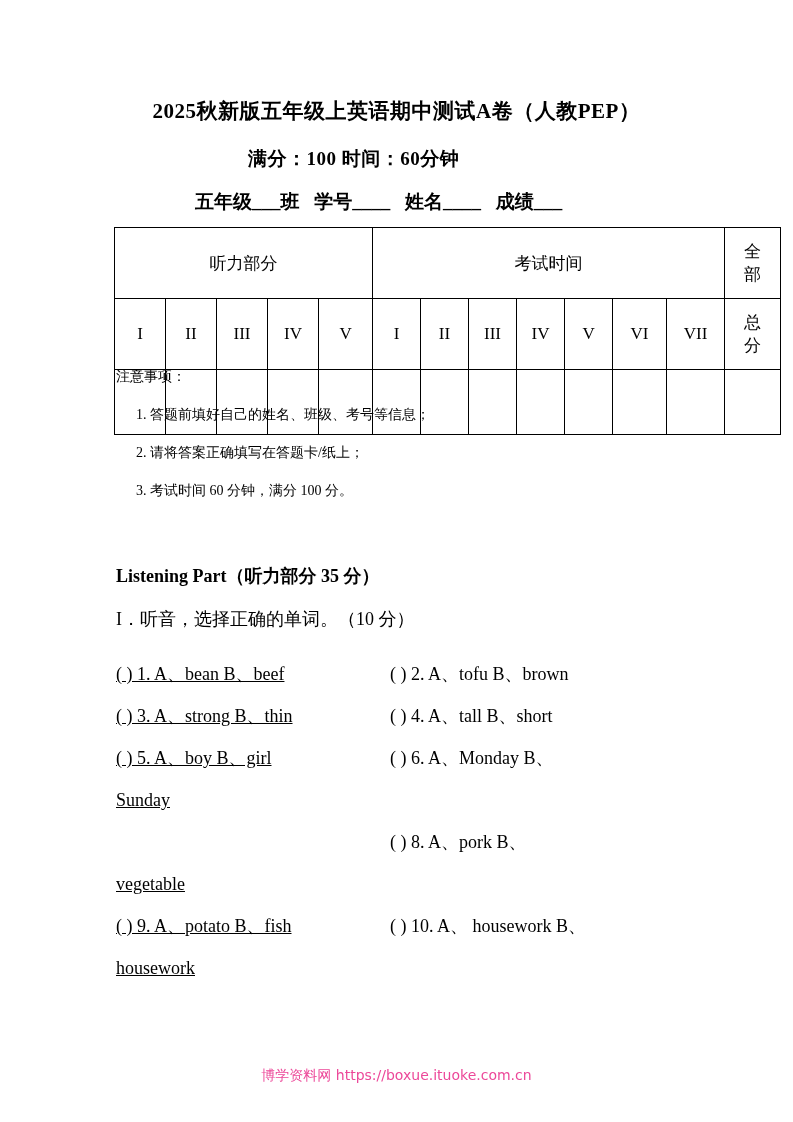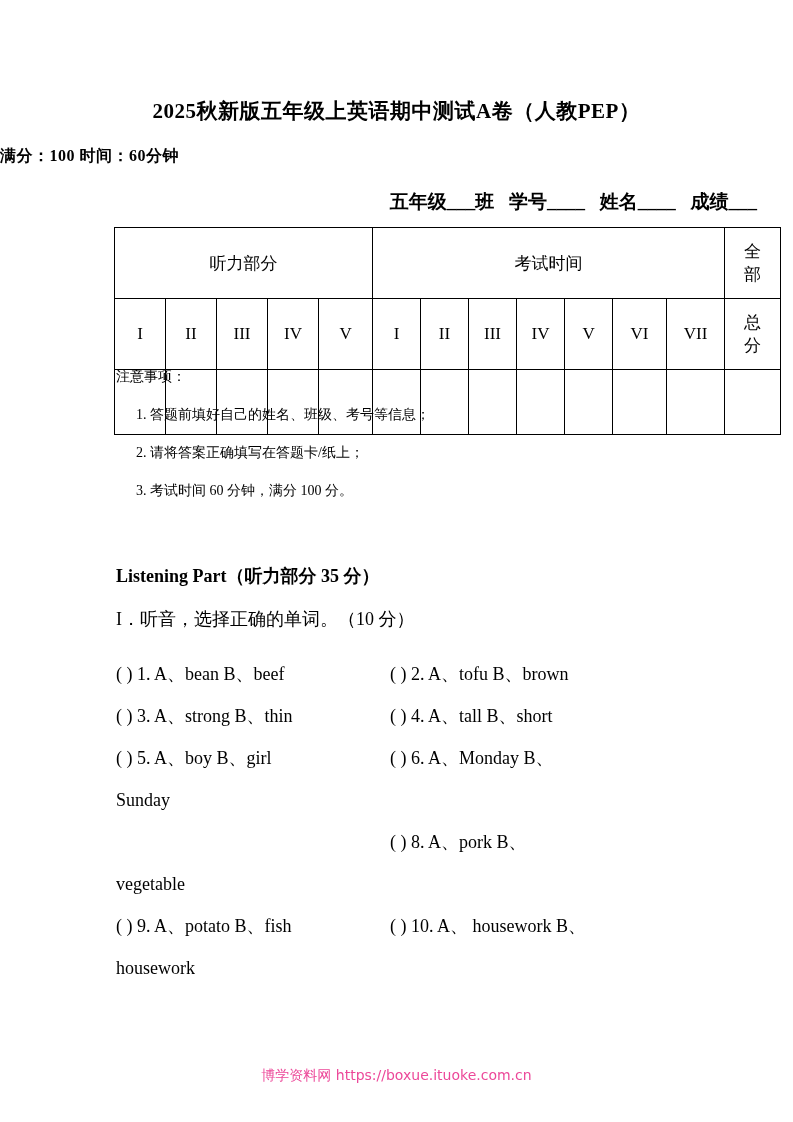--- a/index.html
+++ b/index.html
@@ -33,31 +33,32 @@
     font-size: 21px;
     font-weight: bold;
     letter-spacing: 0.5px;
     white-space: nowrap;
   }
   .doc-subtitle {
     position: absolute;
     left: 0;
     top: 143px;
     width: 707px;
-    font-size: 16px;
+    text-align: center;
+    font-size: 19px;
     font-weight: bold;
     letter-spacing: 0.5px;
     white-space: nowrap;
   }
   .student-line {
     position: absolute;
     left: 0;
     top: 186px;
     width: 767px;
-    text-align: right;
+    text-align: center;
     font-size: 19px;
     font-weight: bold;
     white-space: nowrap;
   }
   .student-line .seg { margin-right: 10px; }
 
   
   .score-table {
     position: absolute;
     left: 114px;
@@ -128,20 +129,21 @@
   .qrow {
     height: 42px;
     line-height: 42px;
     position: relative;
     white-space: nowrap;
   }
   .qrow .q-left {
     position: absolute;
     left: 0;
     top: 0;
+    text-decoration: underline;
   }
   .qrow .q-right {
     position: absolute;
     left: 274px;
     top: 0;
   }
   .qrow.wrap-row {
     height: 42px;
     line-height: 42px;
   }

